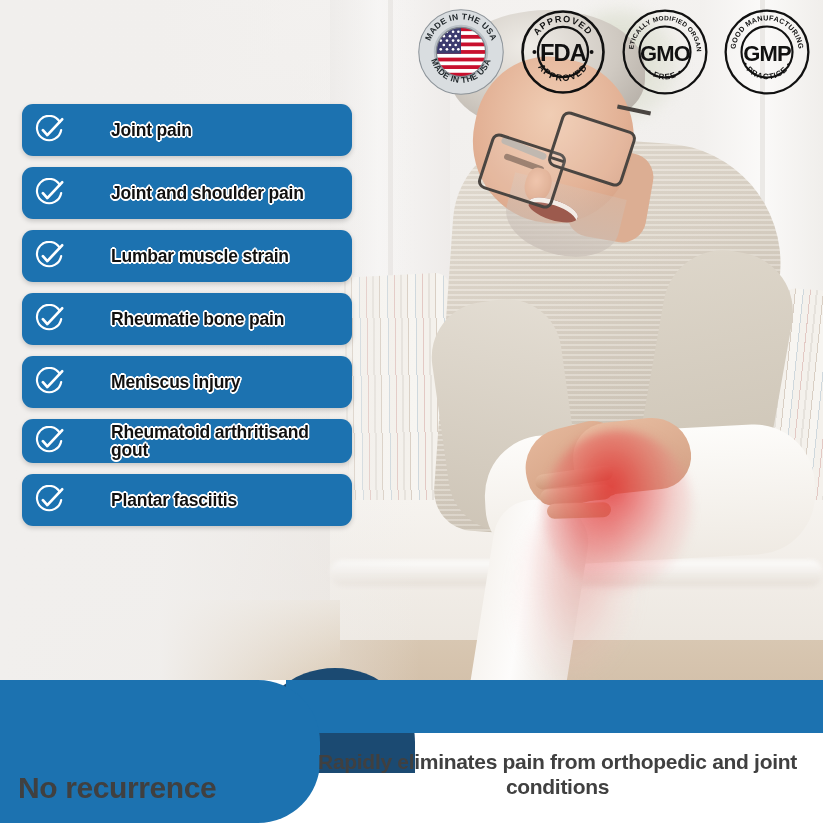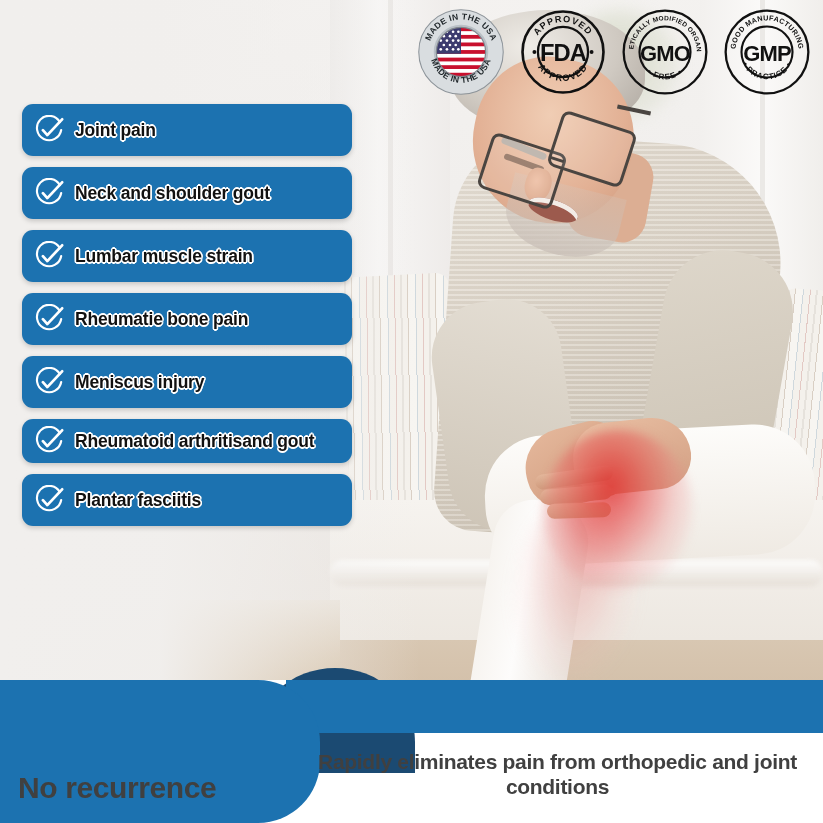--- a/index.html
+++ b/index.html
@@ -93,21 +93,21 @@
 
   
   .badges{position:absolute;right:12px;top:8px;display:flex;gap:14px;align-items:center;}
   .badge{position:relative;width:88px;height:88px;}
   .badge svg{display:block;width:88px;height:88px;}
 
   
   .list{position:absolute;left:22px;top:104px;width:330px;}
   .pill{position:relative;background:#1c72b0;border-radius:11px;
     height:52px;margin-bottom:11px;display:flex;align-items:center;padding:0 12px;
-    box-shadow:0 2px 5px rgba(0,0,0,.18);}
+    box-shadow:0 2px 5px rgba(0,0,0,.18);gap:36px;}
   .pill.tall{height:44px;}
   .chk{flex:0 0 auto;width:30px;height:30px;margin-right:11px;}
   .chk svg{display:block;}
   .pill-label{
     font-size:17.5px;font-weight:700;color:#111;line-height:1.04;
     letter-spacing:-.2px;
     text-shadow:
       1.6px 0 0 #fff,-1.6px 0 0 #fff,0 1.6px 0 #fff,0 -1.6px 0 #fff,
       1.2px 1.2px 0 #fff,-1.2px 1.2px 0 #fff,1.2px -1.2px 0 #fff,-1.2px -1.2px 0 #fff;
   }
@@ -309,21 +309,21 @@
       <span class="pill-label">Joint pain</span>
     </div>
 
     <div class="pill">
       <span class="chk">
         <svg width="30" height="30" viewBox="0 0 32 32">
             <path d="M27.5 7.5 A13 13 0 1 0 29 16" fill="none" stroke="#fff" stroke-width="2.3" stroke-linecap="round"></path>
             <path d="M9.5 16.2 L14.2 21.4 L30 4.6" fill="none" stroke="#fff" stroke-width="2.9" stroke-linecap="round" stroke-linejoin="round"></path>
           </svg>
       </span>
-      <span class="pill-label">Neck and shoulder gout</span>
+      <span class="pill-label">Joint and shoulder pain</span>
     </div>
 
     <div class="pill">
       <span class="chk">
         <svg width="30" height="30" viewBox="0 0 32 32">
             <path d="M27.5 7.5 A13 13 0 1 0 29 16" fill="none" stroke="#fff" stroke-width="2.3" stroke-linecap="round"></path>
             <path d="M9.5 16.2 L14.2 21.4 L30 4.6" fill="none" stroke="#fff" stroke-width="2.9" stroke-linecap="round" stroke-linejoin="round"></path>
           </svg>
       </span>
       <span class="pill-label">Lumbar muscle strain</span>

